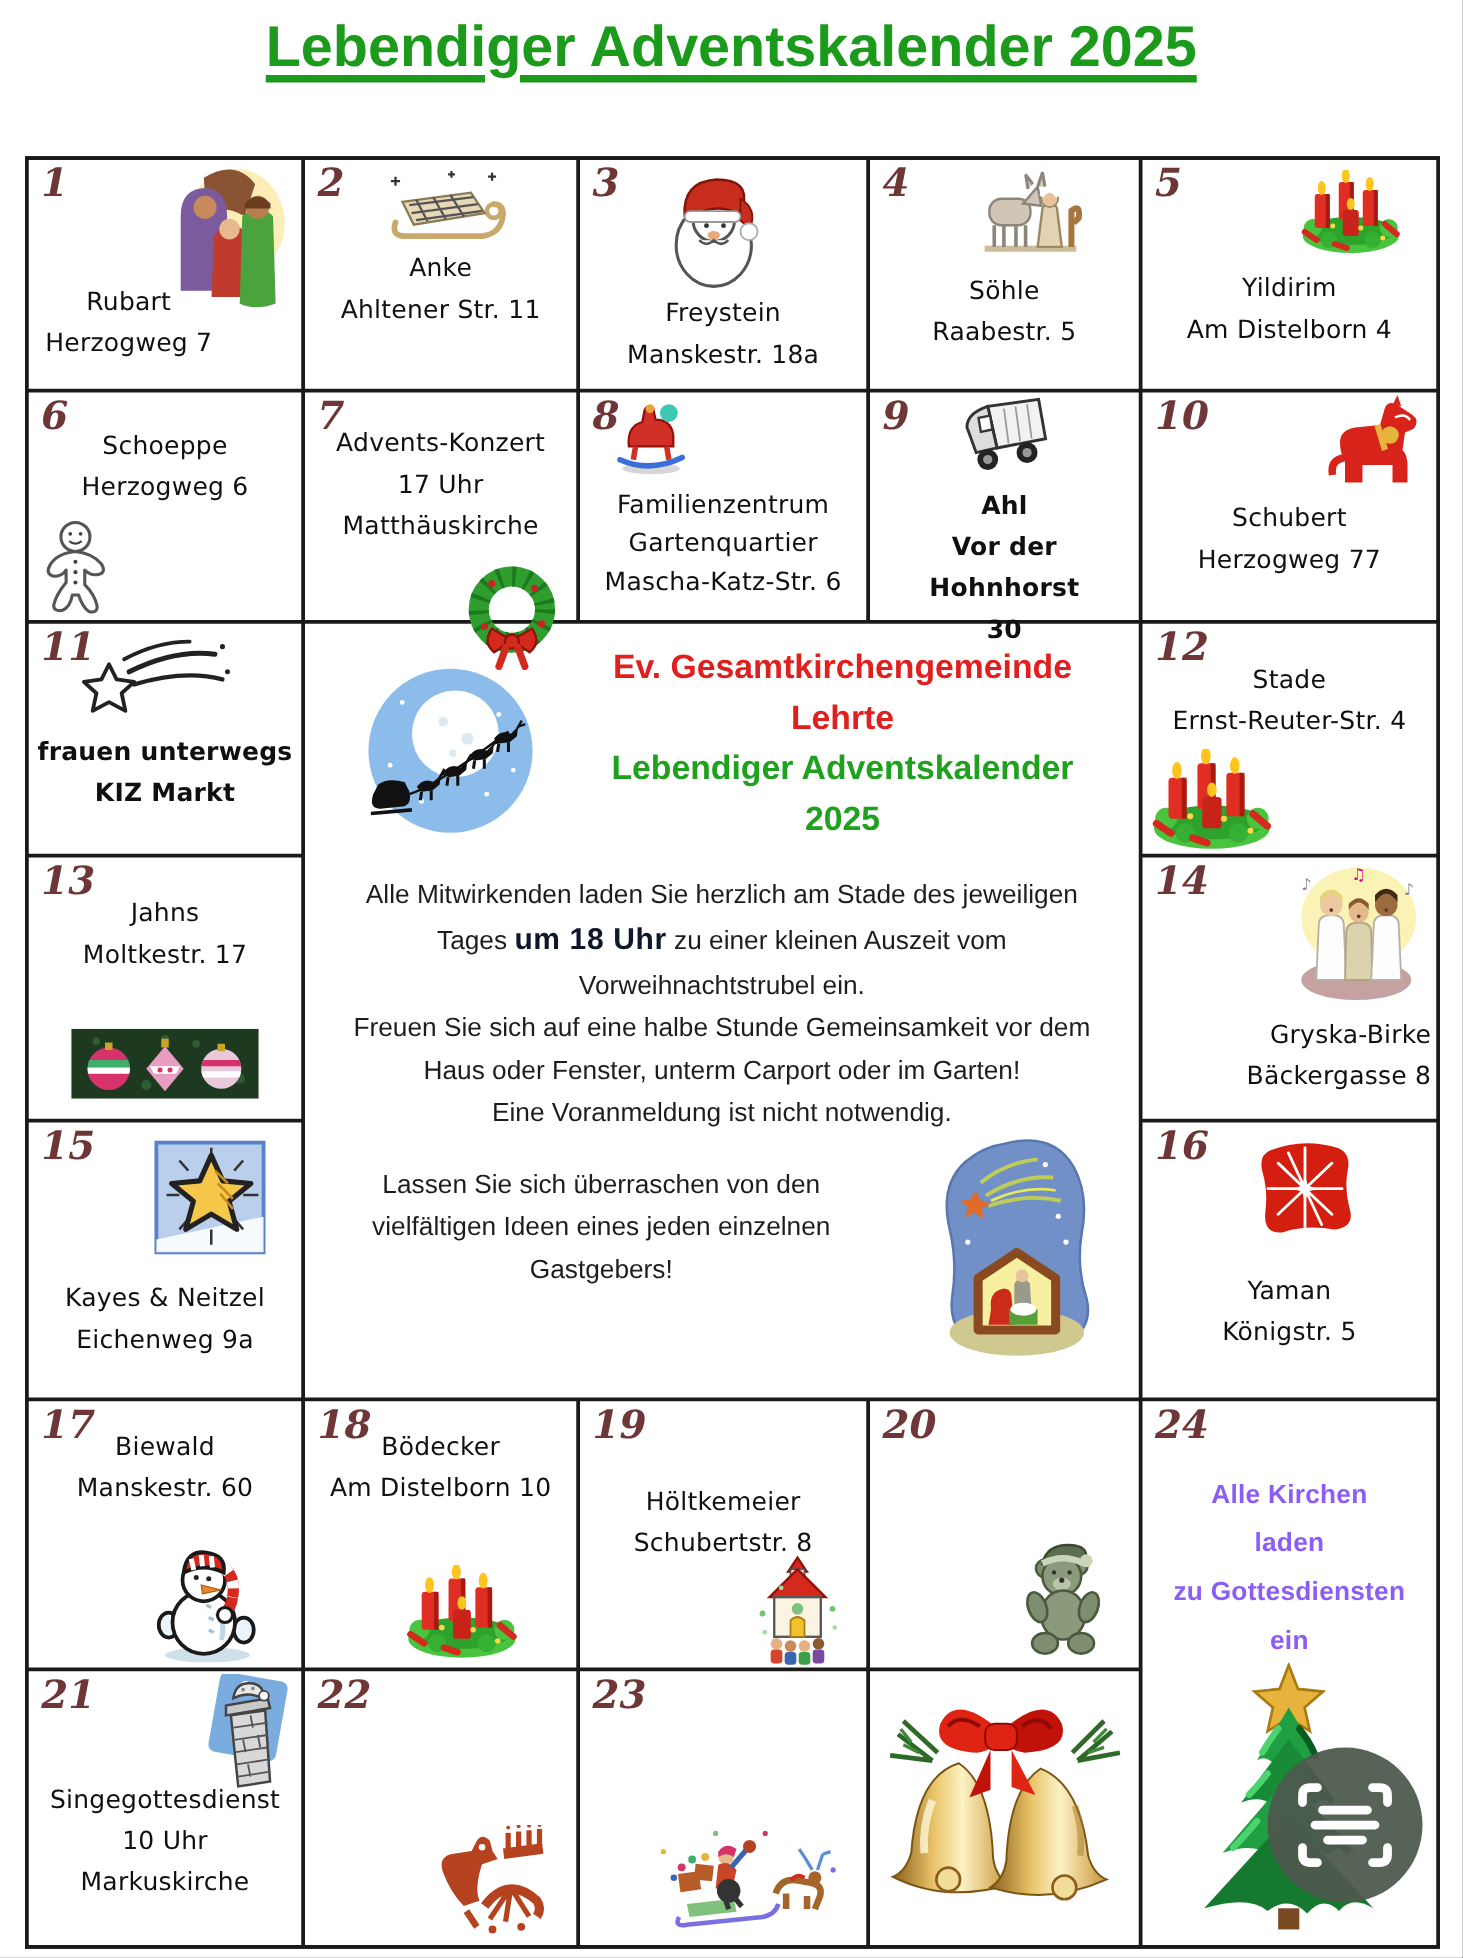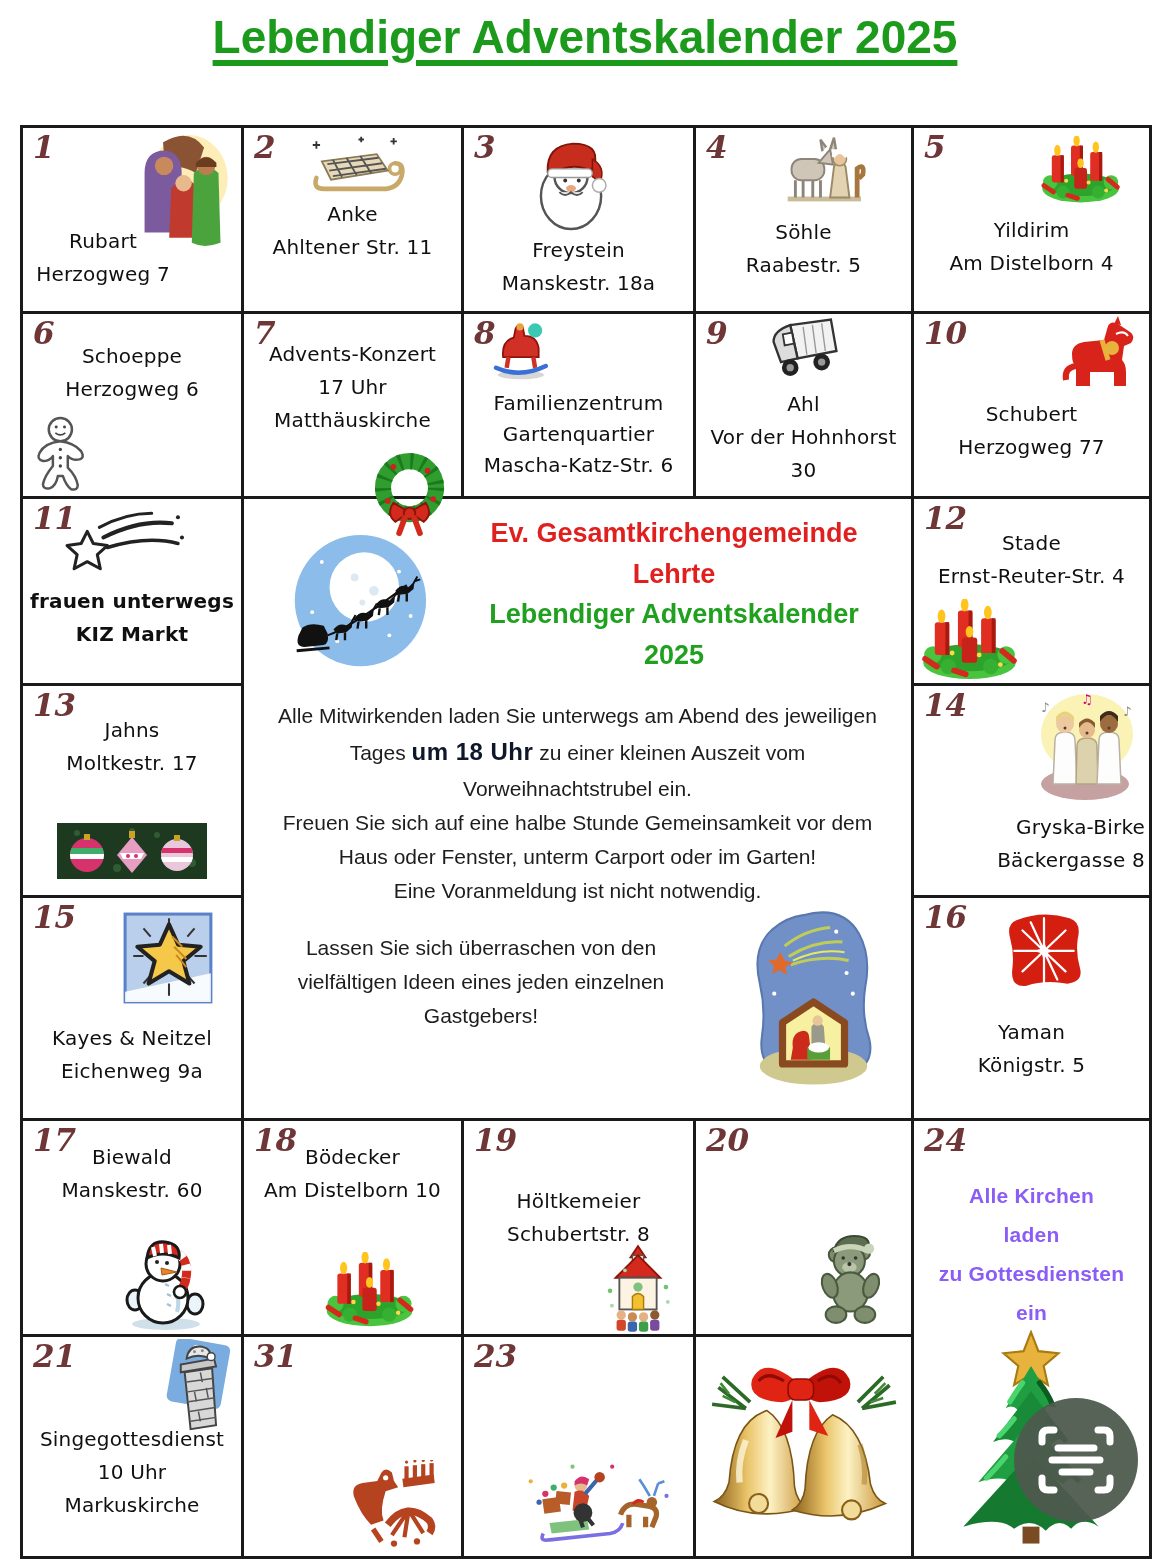--- a/index.html
+++ b/index.html
@@ -16,21 +16,21 @@
   .num{position:absolute;top:4px;left:10px;font-family:"DejaVu Serif",serif;font-style:italic;
        font-weight:bold;font-size:31px;color:#6e3636;line-height:1;z-index:3;}
   .txt{position:absolute;left:4px;right:4px;text-align:center;font-size:20px;line-height:1.65;
        color:#101010;letter-spacing:.2px;z-index:2;}
   .ic{position:absolute;z-index:1;}
   #ccenter{grid-column:span 3;grid-row:span 3;}
   #c24{grid-row:span 2;}
   #c1 .txt{right:60px;left:2px;bottom:20px;}
   #c2 .txt{top:70px;}   #c3 .txt{top:106px;}  #c4 .txt{top:88px;}  #c5 .txt{top:86px;}
   #c6 .txt{top:26px;}   #c7 .txt{top:24px;}   #c8 .txt{top:74px;line-height:1.55;}
-  #c9 .txt{top:74px;}   #c10 .txt{top:84px;}  #c11 .txt{top:86px;font-weight:bold;} #c12 .txt{top:28px;}
+  #c9 .txt{top:74px;font-weight:bold;}   #c10 .txt{top:84px;}  #c11 .txt{top:86px;font-weight:bold;} #c12 .txt{top:28px;}
   #c13 .txt{top:28px;}  #c14 .txt{bottom:18px;text-align:right;} #c15 .txt{bottom:30px;} #c16 .txt{bottom:36px;}
   #c17 .txt{top:20px;}  #c18 .txt{top:20px;}  #c19 .txt{top:64px;} #c21 .txt{top:86px;}
   #c24 .txt{top:56px;font-family:"Liberation Sans",sans-serif;font-weight:bold;font-size:21px;
             line-height:1.85;color:#8b5cf6;}
   #c1 .ic{top:4px;right:10px;width:100px;height:118px;}
   #c2 .ic{top:6px;left:58px;width:112px;height:64px;}
   #c3 .ic{top:2px;left:64px;width:88px;height:102px;}
   #c4 .ic{top:2px;left:78px;width:92px;height:82px;}
   #c5 .ic{top:6px;right:26px;width:84px;height:72px;}
   #c6 .ic{bottom:2px;left:10px;width:58px;height:80px;}
@@ -578,21 +578,21 @@
       <svg class="logo" viewBox="0 0 155 145">
           <use href="#sym-logo"></use>
         </svg>
       <div class="heads">
         <div class="red">Ev. Gesamtkirchengemeinde</div>
         <div class="red">Lehrte</div>
         <div class="grn">Lebendiger Adventskalender</div>
         <div class="grn">2025</div>
       </div>
       <div class="para p1">
-        <span>Alle Mitwirkenden laden Sie unterwegs am Abend des jeweiligen Tages </span><b>um 18 Uhr</b><span> zu einer kleinen Auszeit vom Vorweihnachtstrubel ein.</span>
+        <span>Alle Mitwirkenden laden Sie herzlich am Stade des jeweiligen Tages </span><b>um 18 Uhr</b><span> zu einer kleinen Auszeit vom Vorweihnachtstrubel ein.</span>
         <div>Freuen Sie sich auf eine halbe Stunde Gemeinsamkeit vor dem Haus oder Fenster, unterm Carport oder im Garten!</div>
         <div>Eine Voranmeldung ist nicht notwendig.</div>
       </div>
       <div class="para p2">Lassen Sie sich überraschen von den vielfältigen Ideen eines jeden einzelnen Gastgebers!</div>
       <svg class="nativity" viewBox="0 0 135 180">
           <use href="#sym-nativity"></use>
         </svg>
     </div>
 
     <div class="cell" id="c12">
@@ -709,21 +709,21 @@
           <use href="#sym-chimney"></use>
         </svg>
       <div class="txt">
         <div>Singegottesdienst</div>
           <div>10 Uhr</div>
           <div>Markuskirche</div>
       </div>
     </div>
 
     <div class="cell" id="c22">
-      <span class="num">31</span>
+      <span class="num">22</span>
       <svg class="ic" viewBox="0 0 100 90">
           <use href="#sym-redtoy"></use>
         </svg>
     </div>
 
     <div class="cell" id="c23">
       <span class="num">23</span>
       <svg class="ic" viewBox="0 0 145 90">
           <use href="#sym-sleigh23"></use>
         </svg>

